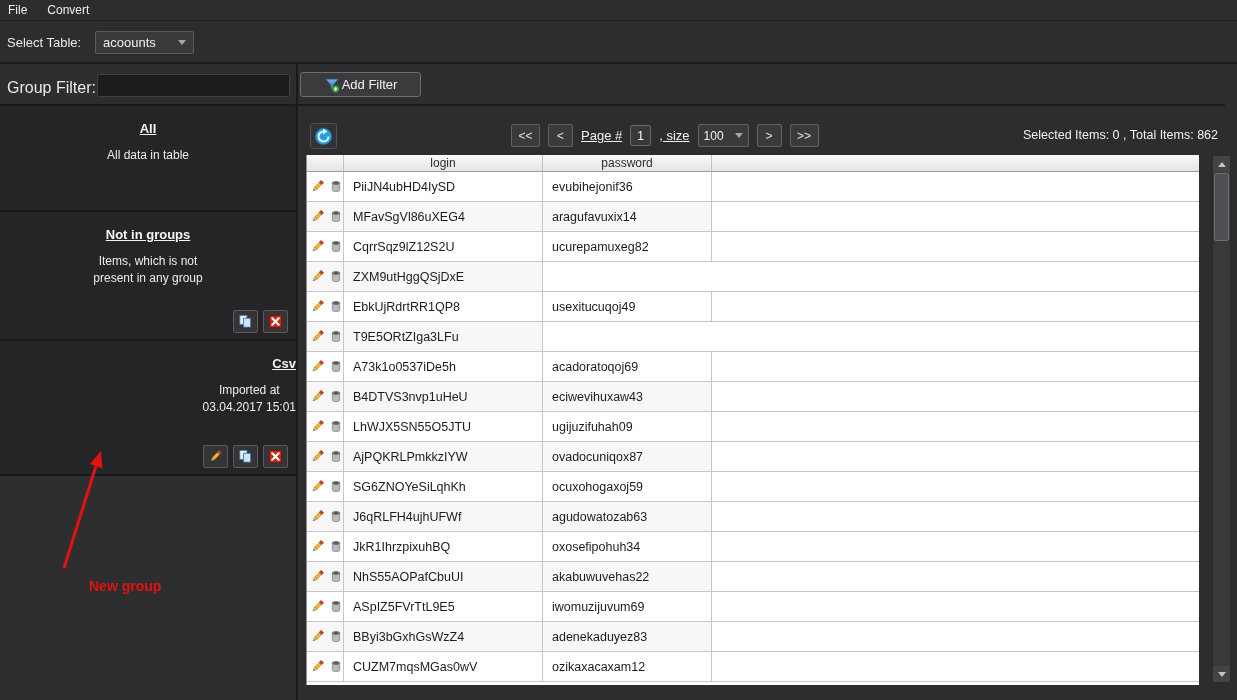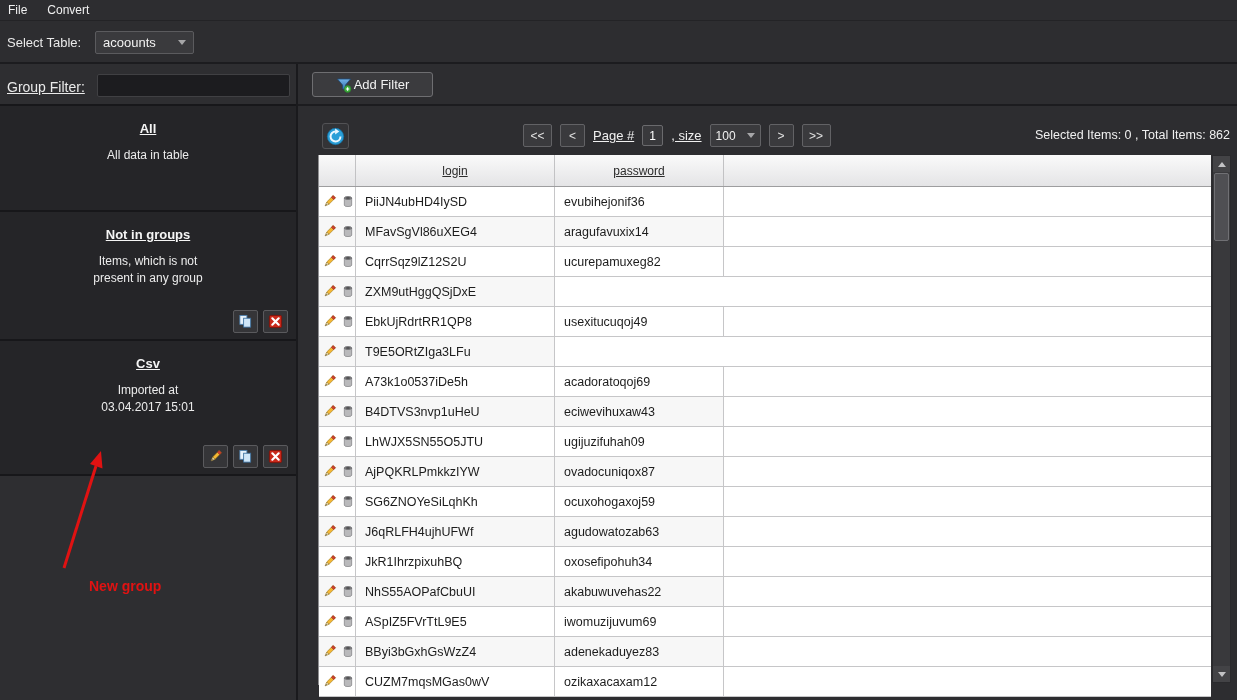--- a/index.html
+++ b/index.html
@@ -16,57 +16,57 @@
   .tablebar .lbl { position:absolute; left:7px; top:13px; font-size:13px; color:#eaeaea; }
   .dropdown { position:absolute; left:95px; top:9px; width:99px; height:23px; background:#3a3a3d; border:1px solid #5b5b5e; border-radius:2px; display:flex; align-items:center; padding:0 7px; color:#f2f2f2; font-size:13px;justify-content:space-between; }
   .dropdown .caret { margin-left:auto; }
   .caret { width:0; height:0; border-left:4px solid transparent; border-right:4px solid transparent; border-top:5px solid #a6a6a8; }
 
   .hline-top { position:absolute; left:0; top:62px; width:1237px; height:2px; background:#1c1c1f; }
 
   
   .sidebar { position:absolute; left:0; top:64px; width:298px; height:636px; background:#2e2e31; border-right:2px solid #1a1a1d; }
   .filter-row { position:relative; height:40px; }
-  .filter-row .lbl { position:absolute; left:7px; top:15px; font-size:14px; color:#eaeaea;text-decoration:underline; }
+  .filter-row .lbl { position:absolute; left:7px; top:15px; font-size:16px; color:#eaeaea; }
   .filter-input { position:absolute; left:97px; top:10px; width:193px; height:23px; background:#1c1c1f; border:1px solid #404043; border-radius:2px; color:#eee; font-size:13px; padding:0 6px; outline:none; }
   .sb-div { height:2px; background:#17171a; }
   .group { position:relative; background:#252528; display:flex; flex-direction:column; align-items:center; }
   .g-all { height:104px; }
   .g-nig { height:127px; }
-  .g-csv { height:133px; }
+  .g-csv { height:133px;align-items:flex-end; }
   .group-title { margin-top:15px; font-size:13px; font-weight:bold; text-decoration:underline; color:#f5f5f5; }
   .group-desc { margin-top:11px; font-size:12px; color:#ececec; text-align:center; white-space:pre-line; line-height:1.4; }
   .group-actions { position:absolute; right:8px; bottom:6px; display:flex; gap:5px; }
   .action-btn { width:25px; height:23px; background:#353538; border:1px solid #5a5a5d; border-radius:2px; display:flex; align-items:center; justify-content:center; cursor:pointer; }
   .action-btn svg { display:block; }
 
   
   .annot-svg { position:absolute; left:0; top:0; width:298px; height:700px; pointer-events:none; }
   .annot-text { position:absolute; left:89px; top:578px; color:#e01212; font-size:14px; font-weight:bold; }
 
   
-  .main { position:absolute; left:300px; top:64px; width:937px; height:636px; }
+  .main { position:absolute; left:288px; top:64px; width:937px; height:636px; }
   .addfilter-btn { position:absolute; left:12px; top:8px; width:121px; height:25px; background:#3b3b3e; border:1px solid #6e6e71; border-radius:3px; color:#f2f2f2; font-size:13px; display:flex; align-items:center; justify-content:center; gap:2px; cursor:pointer; }
   .main-hdiv { position:absolute; left:-2px; top:40px; width:939px; height:2px; background:#1c1c1f; }
 
   .refresh-btn { position:absolute; left:22px; top:59px; width:27px; height:26px; background:#333336; border:1px solid #525255; border-radius:3px; display:flex; align-items:center; justify-content:center; cursor:pointer; }
 
   .pager { position:absolute; left:223px; top:60px; height:23px; display:flex; align-items:center; gap:8px; }
   .pg-btn { height:23px; background:#3a3a3d; border:1px solid #626265; border-radius:2px; color:#e2e2e2; font-size:12px; display:flex; align-items:center; justify-content:center; cursor:pointer; }
   .w28 { width:29px; } .w25 { width:25px; }
   .pg-lbl { color:#f0f0f0; font-size:13px;text-decoration:underline; }
   .page-input { width:21px; height:21px; background:#39393c; border:1px solid #6a6a6d; border-radius:2px; color:#fff; font-size:12px; text-align:center; outline:none; padding:0; }
   .size-select { width:51px; height:23px; background:#3a3a3d; border:1px solid #626265; border-radius:2px; color:#f0f0f0; font-size:12px; display:flex; align-items:center; padding:0 5px; cursor:pointer; }
   .size-select .caret { margin-left:auto; }
 
   .status { position:absolute; right:7px; top:64px; font-size:12.5px; color:#f0f0f0; }
 
   
   .grid { position:absolute; left:18px; top:91px; width:893px; height:530px; background:#fff; border-left:1px solid #8f8f91; }
-  .ghead { display:flex; height:32px; background:linear-gradient(#fafafa,#e4e4e6); border-bottom:1px solid #9d9d9f; color:#2b2b2b; font-size:12px;text-decoration:underline; }
+  .ghead { display:flex; height:17px; background:linear-gradient(#fafafa,#e4e4e6); border-bottom:1px solid #9d9d9f; color:#2b2b2b; font-size:12px; }
   .ghead .hc { border-right:1px solid #c2c2c4; display:flex; align-items:center; justify-content:center; }
   .hc-icons { width:37px; }
   .hc-login { width:199px; }
   .hc-pass { width:169px; }
   .hc-fill { flex:1; border-right:none !important; }
   .gbody .trow { display:flex; height:30px; border-bottom:1px solid #c6c6c8; background:#fff; }
   .gbody .trow:nth-child(even) { background:#f7f7f7; }
   .cell { display:flex; align-items:center; font-size:12.5px; color:#1c1c1c; }
   .c-icons { width:37px; border-right:1px solid #c6c6c8; gap:3px; padding-left:3px; }
   .c-login { width:199px; border-right:1px solid #c6c6c8; padding-left:9px; }

